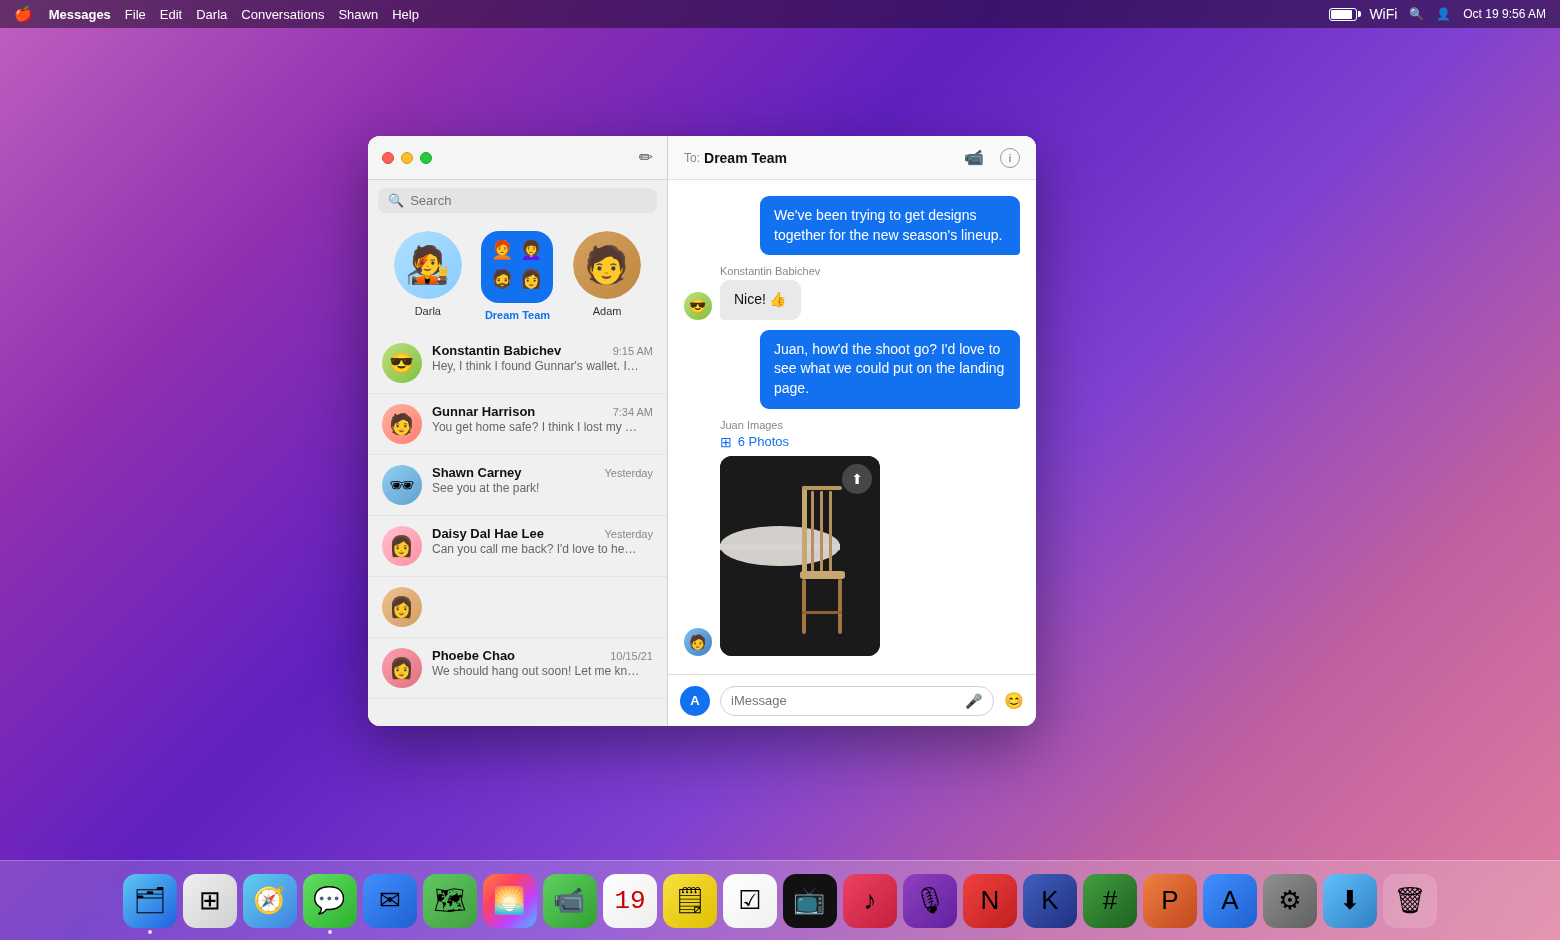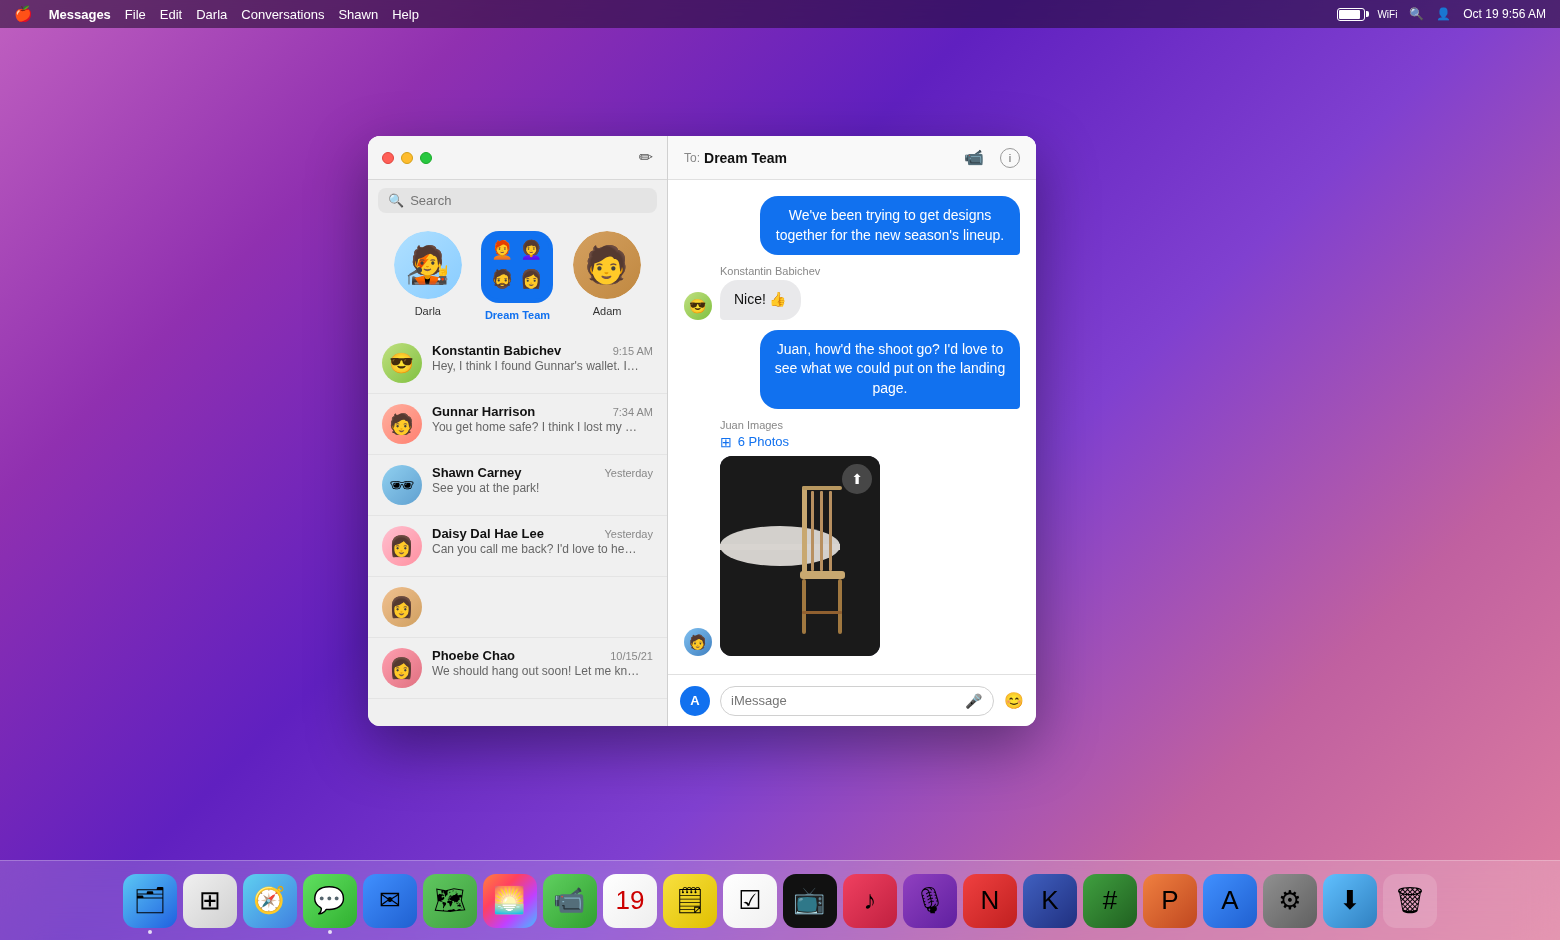--- a/index.html
+++ b/index.html
@@ -310,25 +310,24 @@
       width: 28px; height: 28px;
       border-radius: 50%;
       flex-shrink: 0;
       display: flex; align-items: center; justify-content: center;
       font-size: 14px;
       overflow: hidden;
     }
 
     .bubble {
       padding: 10px 14px;
-      border-radius: 18px;
+      border-radius: 9px;
       font-size: 14px;
       line-height: 1.4;
       max-width: 260px;
-      text-align: center;
     }
     .bubble.outgoing {
       background: #1171ef;
       color: #fff;
       border-bottom-right-radius: 4px;
     }
     .bubble.incoming {
       background: #e9e9eb;
       color: #111;
       border-bottom-left-radius: 4px;
@@ -394,36 +393,36 @@
 
     
     .dock-finder { background: linear-gradient(135deg, #5bc8f5, #2060e0); }
     .dock-launchpad { background: linear-gradient(135deg, #f0f0f0, #d0d0d0); }
     .dock-safari { background: linear-gradient(135deg, #5fd0f0, #4080e0); }
     .dock-messages { background: linear-gradient(135deg, #60e060, #30b030); }
     .dock-mail { background: linear-gradient(135deg, #4090ff, #2060d0); }
     .dock-maps { background: linear-gradient(135deg, #60c860, #40a040); }
     .dock-photos { background: linear-gradient(135deg, #ff8040, #ff4060, #c040ff, #40c0ff); }
     .dock-facetime { background: linear-gradient(135deg, #60d060, #30a030); }
-    .dock-calendar { background: linear-gradient(135deg, #fff, #eee); color: #c00; }
+    .dock-calendar { background: linear-gradient(135deg, #fff, #eee); color: #c00; font-family: Liberation Mono, monospace; }
     .dock-reminders { background: linear-gradient(135deg, #fff, #f0f0f0); }
     .dock-notes { background: linear-gradient(135deg, #f8e040, #e0c000); }
     .dock-appletv { background: #111; color: #fff; }
     .dock-music { background: linear-gradient(135deg, #f04060, #c02040); }
     .dock-podcasts { background: linear-gradient(135deg, #9040c0, #6020a0); }
     .dock-news { background: linear-gradient(135deg, #f04040, #c02020); }
     .dock-keynote { background: linear-gradient(135deg, #4060c0, #203080); }
     .dock-numbers { background: linear-gradient(135deg, #40a040, #206020); }
     .dock-pages { background: linear-gradient(135deg, #f08040, #c04820); }
     .dock-appstore { background: linear-gradient(135deg, #4090ff, #2060d0); }
     .dock-settings { background: linear-gradient(135deg, #909090, #606060); }
     .dock-downloads { background: linear-gradient(135deg, #60c0ff, #3080c0); }
     .dock-trash { background: rgba(255,255,255,0.15); }
 
-    .wifi-icon { font-size: 10px; }
+    .wifi-icon { font-size: 14px; }
   </style>
 </head>
 <body>
 
 <div class="menubar">
   <span class="menubar-apple">🍎</span>
   <span class="menubar-item bold">Messages</span>
   <span class="menubar-item">File</span>
   <span class="menubar-item">Edit</span>
   <span class="menubar-item">Darla</span>

